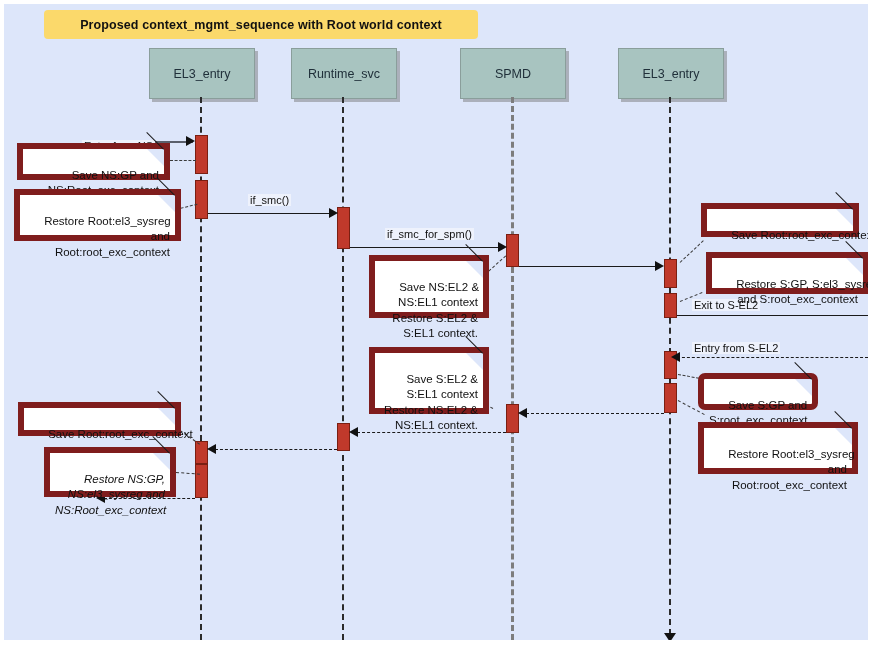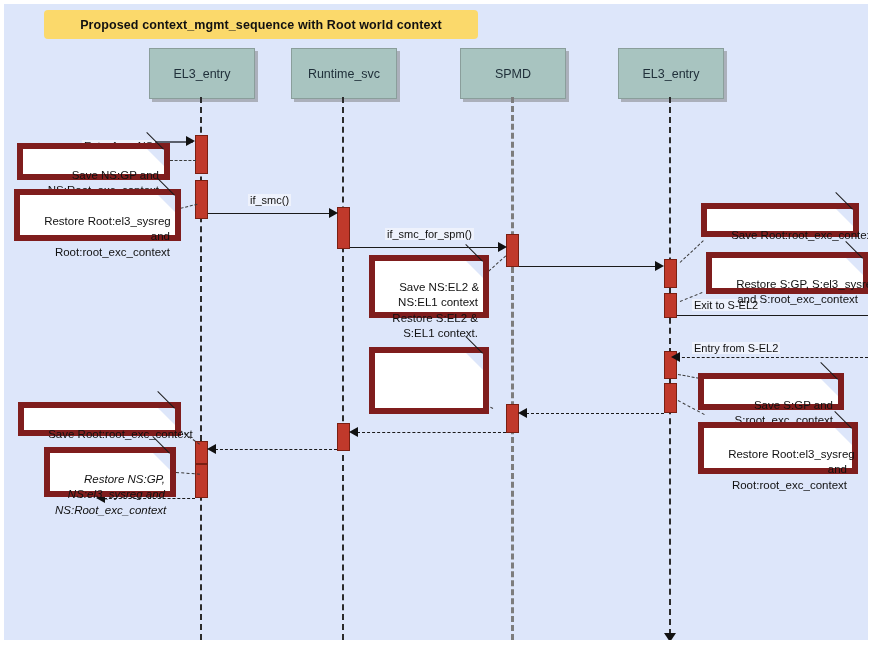--- a/index.html
+++ b/index.html
@@ -202,25 +202,29 @@
     </div>
 
     <div class="note" style="left:702px;top:248px;width:163px;height:42px;">
       <span>Restore S:GP, S:el3_sysreg
 and S:root_exc_context</span>
       <span class="foldtri"></span>
       <span class="foldline"></span>
     </div>
 
     <div class="note" style="left:365px;top:343px;width:120px;height:67px;">
-      <span class="foldtri"></span>
-      <span class="foldline"></span>
-    </div>
-
-    <div class="note" style="left:694px;top:369px;width:146px;height:37px;">
+      <span>Save S:EL2 &amp;
+S:EL1 context
+Restore NS:EL2 &amp;
+NS:EL1 context.</span>
+      <span class="foldtri"></span>
+      <span class="foldline"></span>
+    </div>
+
+    <div class="note" style="left:694px;top:369px;width:120px;height:37px;border-radius:7px;">
       <span>Save S:GP and
 S:root_exc_context</span>
       <span class="foldtri"></span>
       <span class="foldline"></span>
     </div>
 
     <div class="note" style="left:694px;top:418px;width:160px;height:52px;">
       <span>Restore Root:el3_sysreg
 and
 Root:root_exc_context</span>

